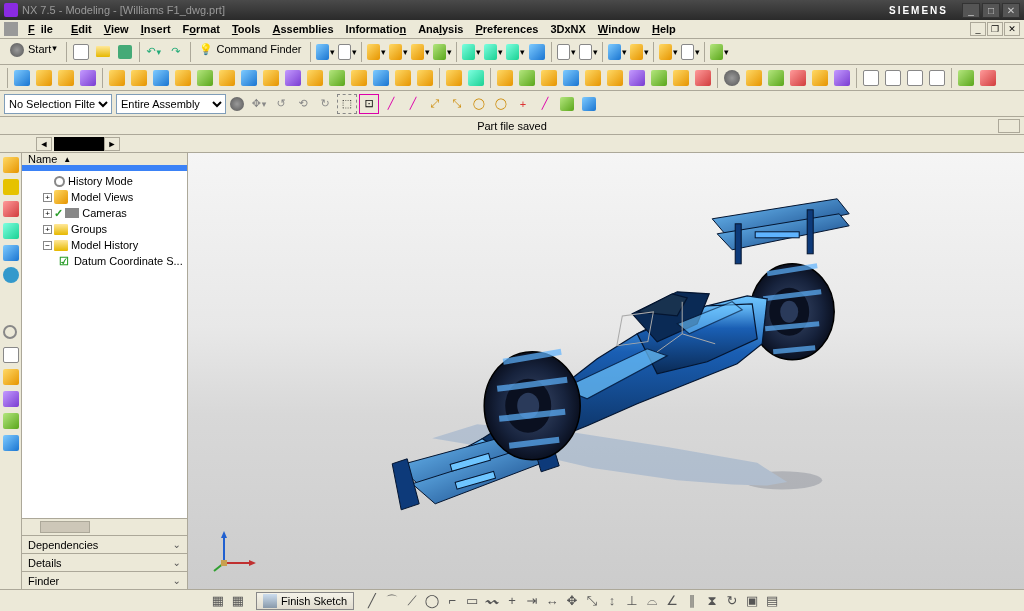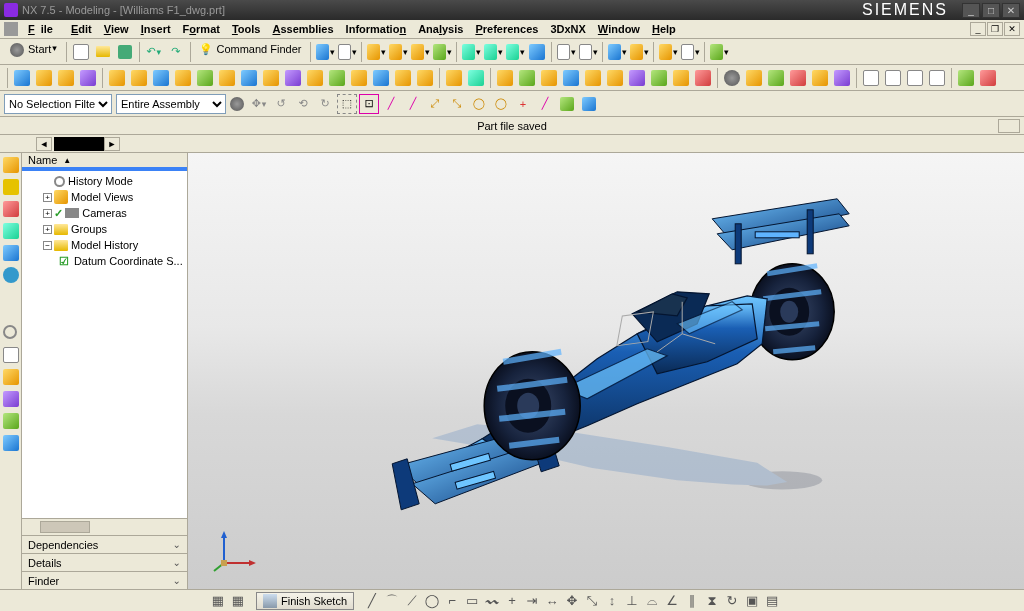--- a/index.html
+++ b/index.html
@@ -1,20 +1,20 @@
 <!DOCTYPE html>
 <html><head>
 <meta charset="utf-8">
 <style>
 * { box-sizing: border-box; margin: 0; padding: 0; font-family: Tahoma, Arial, sans-serif; font-size: 11px; }
 body { width: 1024px; height: 611px; overflow: hidden; background: #d4d0c8; display: flex; flex-direction: column; }
 .titlebar { background: linear-gradient(#4a4a4a,#2a2a2a); height: 20px; display: flex; align-items: center; padding: 0 4px; color: #ccc; }
 .titlebar .app-icon { width: 14px; height: 14px; background: #8a2be2; border-radius: 2px; margin-right: 4px; }
 .titlebar .title { flex: 1; font-size: 11px; color: #999; }
-.titlebar .brand { color: #fff; font-weight: normal; letter-spacing: 2px; font-size: 16px; margin-right: 12px; }
+.titlebar .brand { color: #fff; font-weight: bold; letter-spacing: 2px; font-size: 10px; margin-right: 12px; }
 .titlebar .winbtn { width: 18px; height: 15px; background: #555; margin-left: 2px; display: inline-flex; align-items: center; justify-content: center; color: #ccc; font-size: 10px; cursor: default; border: 1px solid #333; }
 .menubar { background: #ece9d8; height: 19px; display: flex; align-items: center; padding: 0 4px; border-bottom: 1px solid #aca899; }
 .menubar .mfile-icon { width: 14px; height: 14px; background: #999; margin-right: 4px; }
 .menubar span { padding: 2px 6px; cursor: default; font-weight: bold; }
 .menubar span u { text-decoration: underline; }
 .menubar .mdi-controls { margin-left: auto; display: flex; }
 .menubar .mdi-controls div { width: 16px; height: 14px; border: 1px solid #aca899; background: #ece9d8; margin-left: 1px; display: flex; align-items: center; justify-content: center; font-size: 9px; }
 .toolbar { background: #ece9d8; border-bottom: 1px solid #aca899; display: flex; align-items: center; padding: 2px 4px; min-height: 26px; flex-wrap: nowrap; }
 .toolbar .sep { width: 1px; height: 20px; background: #aca899; margin: 0 3px; }
 .tbtn { width: 20px; height: 20px; display: inline-flex; align-items: center; justify-content: center; margin: 0 1px; border: 1px solid transparent; }
@@ -26,21 +26,21 @@
 .statusline .righticon { position: absolute; right: 4px; top: 2px; width: 22px; height: 14px; border: 1px solid #aca899; }
 .tabbar { background: #ece9d8; height: 18px; display: flex; align-items: center; padding: 0 36px; border-bottom: 1px solid #aca899; }
 .tabbar .tab-nav { width: 16px; height: 14px; border: 1px solid #aca899; background: #ece9d8; display: flex; align-items: center; justify-content: center; font-size: 9px; margin-right: 2px; }
 .tabbar .activetab { background: #000; width: 50px; height: 14px; }
 .main { flex: 1; display: flex; overflow: hidden; }
 .sidebar { width: 22px; background: #ece9d8; border-right: 1px solid #aca899; display: flex; flex-direction: column; align-items: center; padding-top: 4px; gap: 6px; }
 .sidebar .sb-icon { width: 16px; height: 16px; }
 .navigator { width: 166px; background: #fff; border-right: 1px solid #aca899; display: flex; flex-direction: column; }
 .nav-header { background: #ece9d8; height: 20px; display: flex; align-items: center; padding: 0 4px; border-bottom: 1px solid #aca899; font-weight: normal; }
 .nav-header .pn-icon { width: 14px; height: 14px; background: #e6c200; margin-right: 4px; border-radius: 2px; }
-.nav-colhead { background: #ece9d8; height: 18px; display: flex; align-items: center; padding: 0 6px; border-bottom: 4px solid #3b82f6; font-size: 11px; }
+.nav-colhead { background: #ece9d8; height: 18px; display: flex; align-items: center; padding: 0 6px; border-bottom: 6px solid #3b82f6; font-size: 11px; }
 .nav-colhead .sort { margin-left: 6px; font-size: 8px; }
 .tree { flex: 1; overflow: auto; padding: 2px 15px; }
 .tree-item { display: flex; align-items: center; height: 16px; padding-left: 6px; white-space: nowrap; }
 .tree-item .exp { width: 9px; height: 9px; border: 1px solid #888; display: inline-flex; align-items: center; justify-content: center; font-size: 8px; margin-right: 2px; line-height: 7px; }
 .tree-item .noexp { width: 11px; display: inline-block; }
 .tree-item .ticon { width: 14px; height: 14px; margin-right: 3px; display: inline-block; }
 .tree-item.indent1 { padding-left: 22px; }
 .nav-scroll { height: 17px; background: #ece9d8; border-top: 1px solid #aca899; position: relative; }
 .nav-scroll .thumb { position: absolute; left: 18px; top: 2px; width: 50px; height: 12px; background: #cdc7b8; border: 1px solid #aca899; }
 .nav-section { background: #ece9d8; height: 18px; display: flex; align-items: center; justify-content: space-between; padding: 0 6px; border-top: 1px solid #aca899; cursor: default; }

